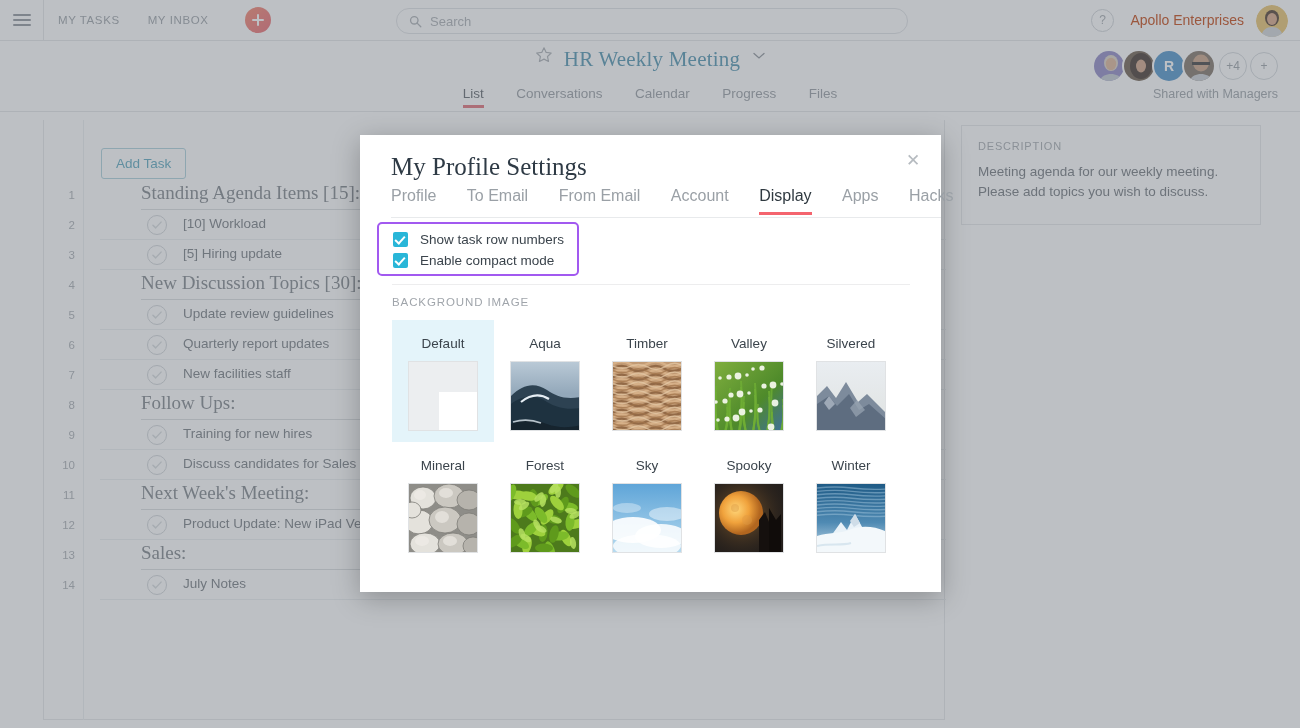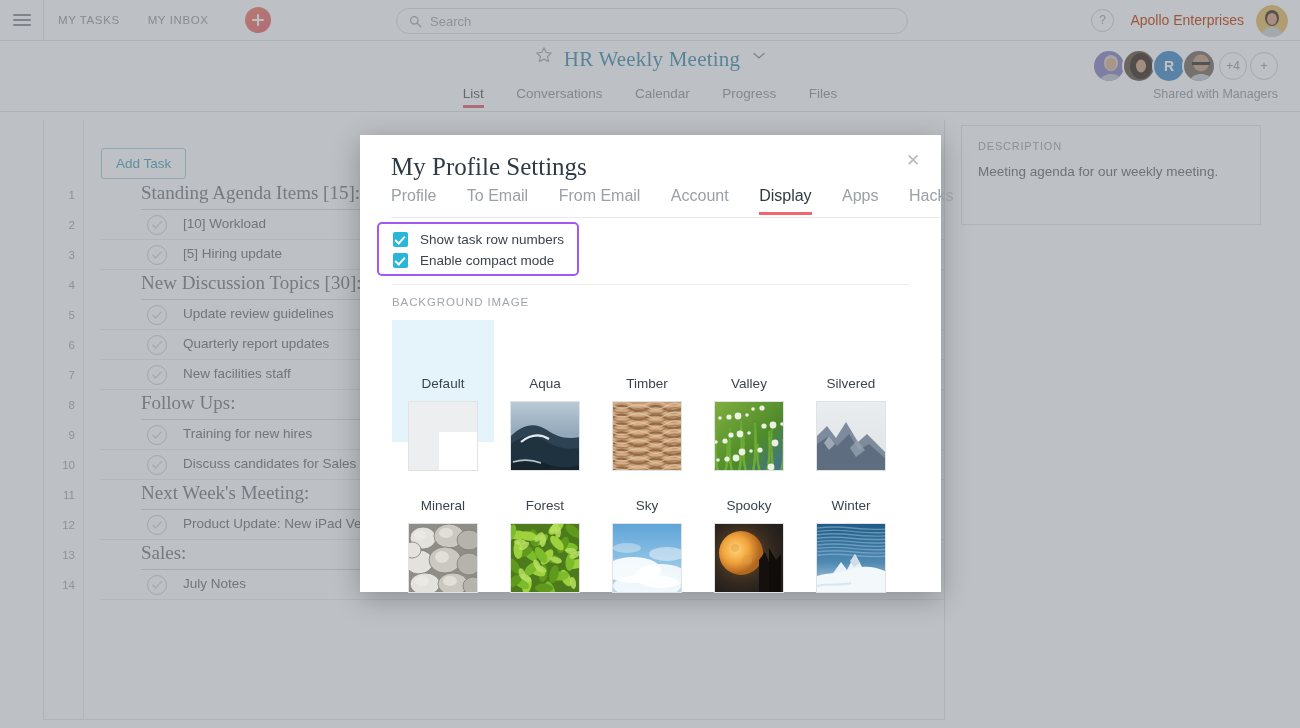--- a/index.html
+++ b/index.html
@@ -230,21 +230,21 @@
   }
 
   .bg-grid {
     position: absolute; left: 392px; top: 320px; width: 520px; z-index: 61;
   }
   .bg-item {
     position: absolute; width: 102px; height: 122px; text-align: center;
     padding-top: 16px; cursor: pointer;
   }
   .bg-item.selected { background: #e4f4fa; }
-  .bg-name { font-size: 13.5px; color: #3b444c; margin-bottom: 10px; margin-top: 40px; }
+  .bg-name { font-size: 13.5px; color: #3b444c; margin-bottom: 10px; }
   .bg-thumb {
     width: 70px; height: 70px; margin: 0 auto; display: block;
     border: 1px solid #e0e2e4; overflow: hidden;
   }
   .bg-thumb.default-sw { background: #eceef0; position: relative; border-color: #e0e2e4; }
   .bg-thumb.default-sw::after {
     content: ""; position: absolute; right: 0; bottom: 0; width: 38px; height: 38px; background: #fff;
   }
   svg.thumb-svg { display: block; width: 70px; height: 70px; }
 </style>
@@ -465,20 +465,21 @@
               </div>
               <div class="task-label">July Notes</div>
               <div class="sep"></div>
             </div>
           </div>
       </div>
 
       <div class="descpanel">
         <div class="desc-title">DESCRIPTION</div>
         <div class="desc-body">Meeting agenda for our weekly meeting.</div>
+        <div class="desc-body">Please add topics you wish to discuss.</div>
       </div>
     </div>
   </div>
 
   <div class="dim"></div>
 
   <div class="modal">
     <div class="modal-title">My Profile Settings</div>
     <div class="modal-close">✕</div>
     <div class="modal-tabs">

